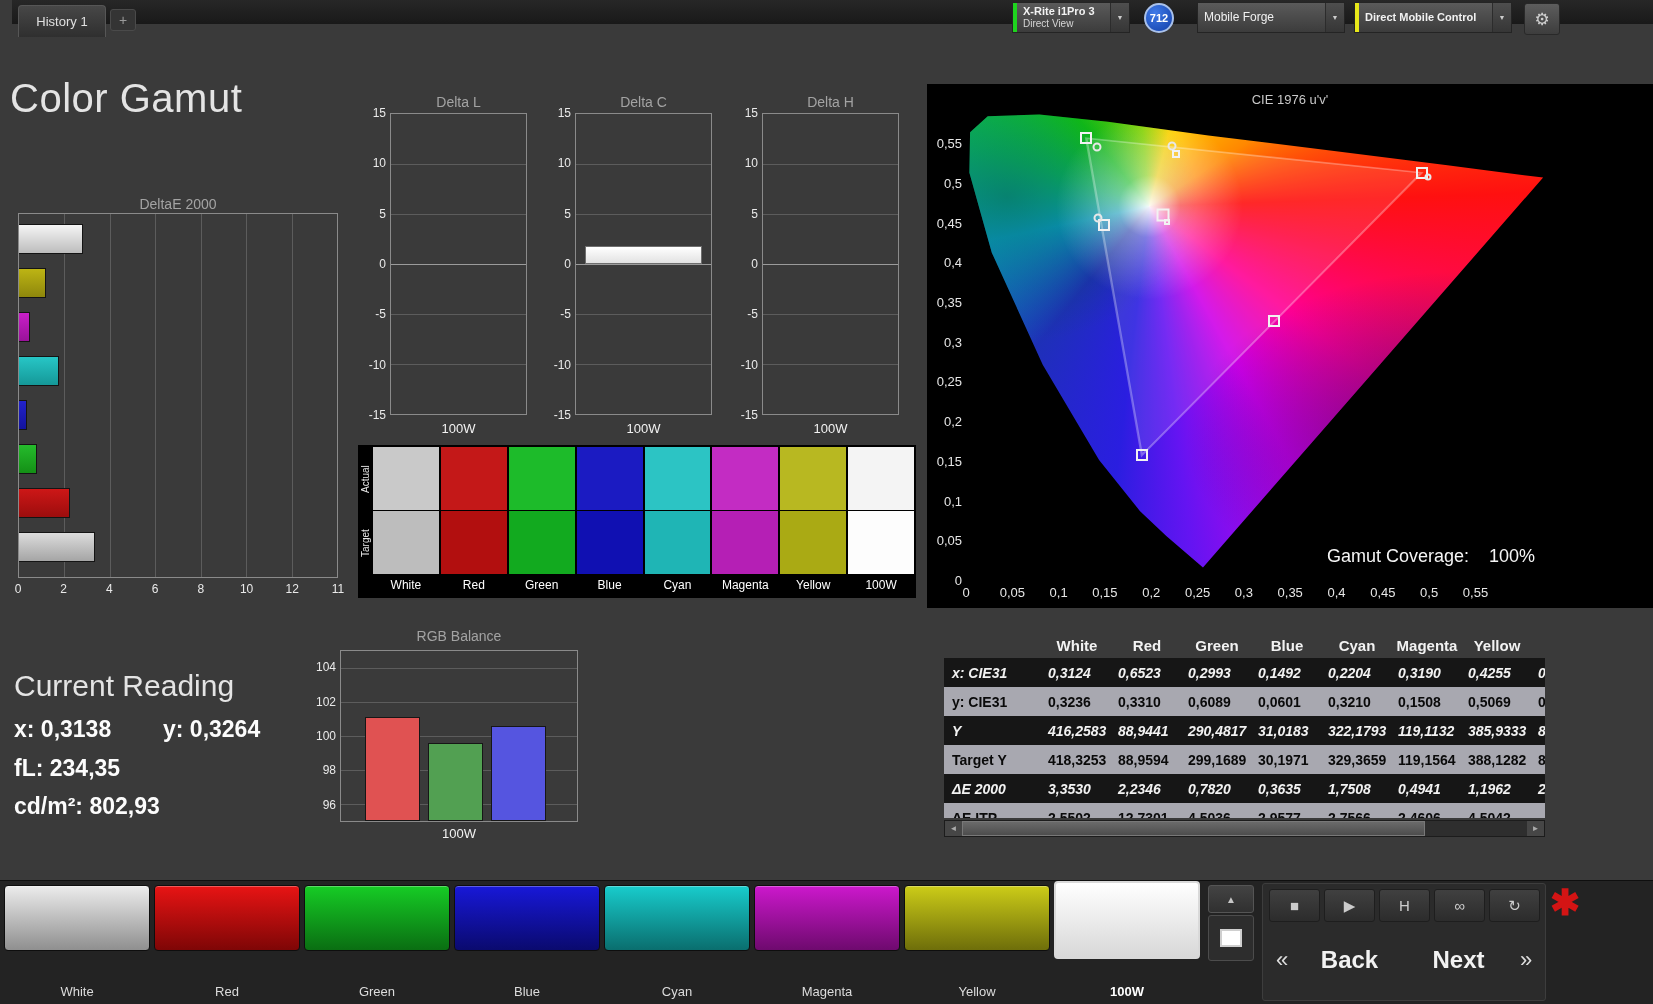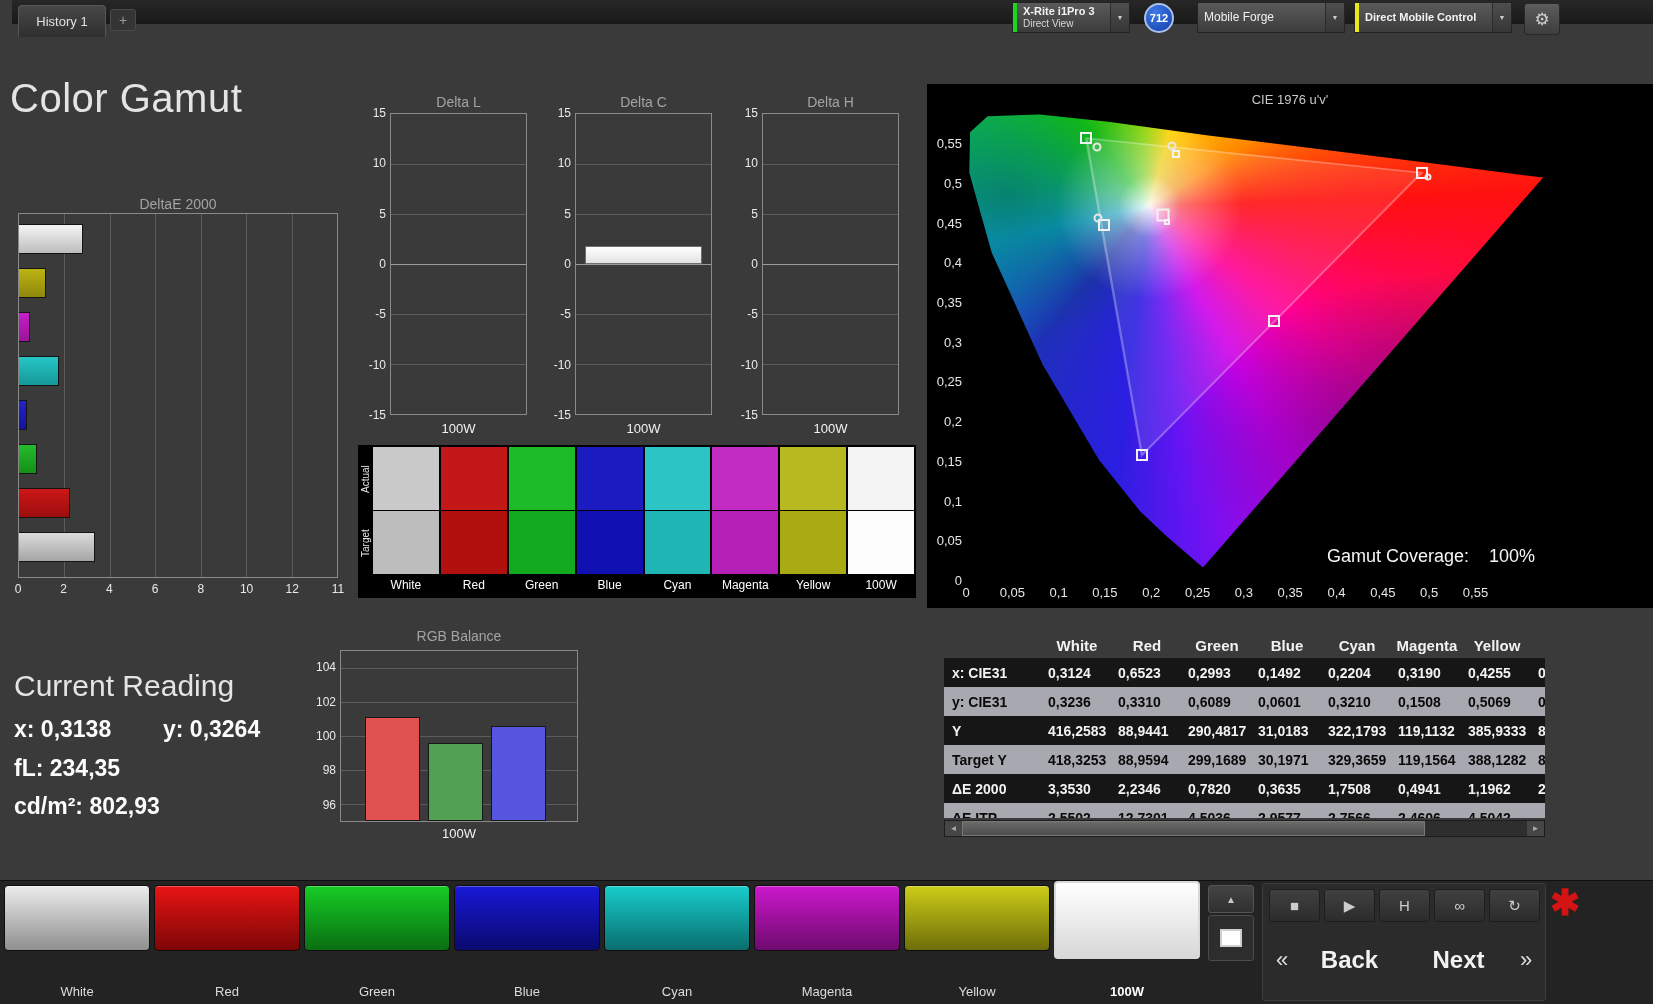--- a/index.html
+++ b/index.html
@@ -113,21 +113,21 @@
   .mk31{position:absolute;transform:translate(-50%,-50%);box-sizing:border-box;}
   .mk31.square{border:2px solid #222;}
   .mk31.circle{border:2px solid #555;border-radius:50%;}
 
   
   .dtable{position:absolute;left:944px;top:632px;width:601px;height:186px;overflow:hidden;}
   .thead{display:flex;width:658px;height:26px;}
   .th{width:70px;display:flex;align-items:center;justify-content:center;font-weight:bold;font-size:15px;color:#f2f2f2;box-sizing:border-box;}
   .th-label{width:98px;}
   .tr{display:flex;width:658px;height:29px;}
-  .tr-dark{background:#161616;color:#f2f2f2;}
+  .tr-dark{background:#161616;color:#f2f2f2;font-style:italic;}
   .tr-light{background:#a8a8b0;color:#0a0a0a;}
   .td{width:70px;display:flex;align-items:center;padding-left:6px;font-size:14px;font-weight:bold;box-sizing:border-box;white-space:nowrap;}
   .td-label{width:98px;padding-left:8px;}
   .hscroll{position:absolute;left:944px;top:820px;width:601px;height:17px;background:#2e2e2e;border:1px solid #1c1c1c;box-sizing:border-box;display:flex;}
   .sb-btn{width:17px;background:#464646;color:#aaa;font-size:8px;display:flex;align-items:center;justify-content:center;}
   .sb-track{flex:1;position:relative;background:#2e2e2e;}
   .sb-thumb{position:absolute;left:0;top:0;bottom:0;width:82%;background:linear-gradient(180deg,#6a6a6a,#4d4d4d);border:1px solid #787878;box-sizing:border-box;}
 
   
   .bottombar{position:absolute;left:0;top:880px;width:1653px;height:124px;background:#232323;border-top:1px solid #0f0f0f;box-sizing:border-box;}

